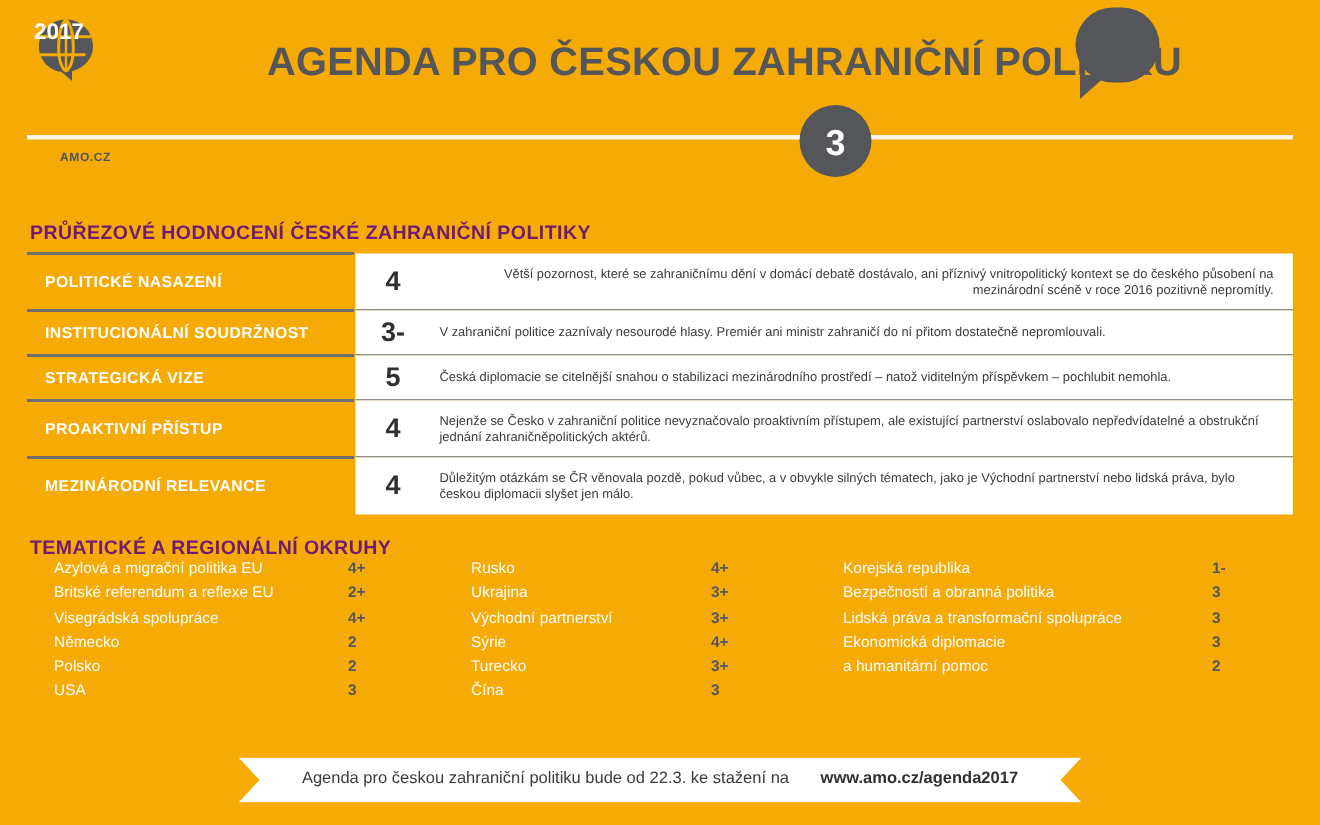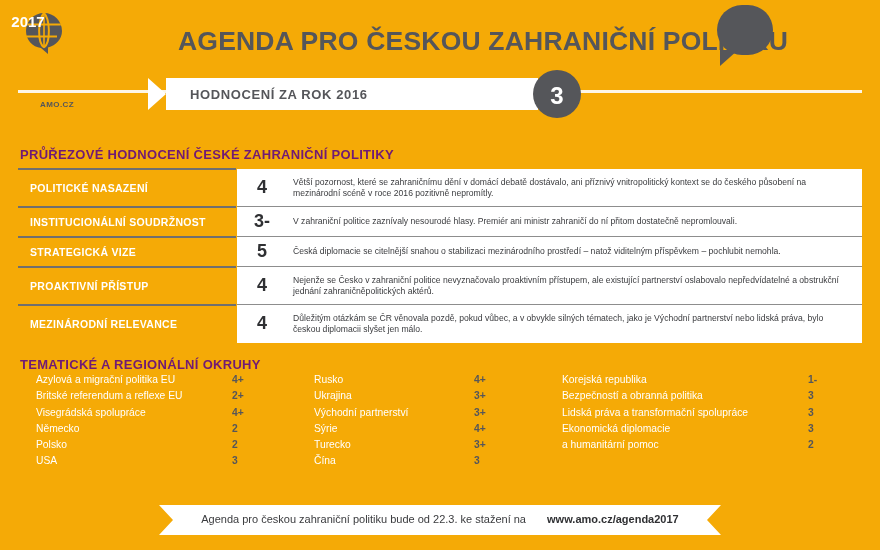--- a/index.html
+++ b/index.html
@@ -70,21 +70,21 @@
     left: 3px; bottom: -11px;
     width: 0; height: 0;
     border-style: solid;
     border-width: 0 0 16px 18px;
     border-color: transparent transparent transparent #55565a;
   }
   .year-label {
     position: absolute;
     left: 0; top: 13px;
     width: 56px;
-    text-align: center;
+    text-align: right;
     font-size: 15px;
     font-weight: bold;
     color: #ffffff;
     z-index: 2;
   }
 
   
   .rule-top {
     position: absolute;
     left: 18px; top: 90px;
@@ -280,36 +280,31 @@
       </svg>
       <div class="logo-text">AMO.CZ</div>
     </div>
     <div class="main-title">AGENDA PRO ČESKOU ZAHRANIČNÍ POLITIKU</div>
     <div class="year-bubble"></div>
     <div class="year-label">2017</div>
   </div>
 
   <div class="rule-top"></div>
 
-  <div class="banner-wrap">
-    <div class="banner-arrow"></div>
-    <div class="banner-white"></div>
-    <div class="banner-text">HODNOCENÍ ZA ROK 2016</div>
-  </div>
   <div class="banner-circle"></div>
   <div class="banner-circle-num">3</div>
 
   <div class="section-heading" id="heading-cross">PRŮŘEZOVÉ HODNOCENÍ ČESKÉ ZAHRANIČNÍ POLITIKY</div>
   <div class="table-toprule"></div>
   <div class="table" id="cross-table">
       <div class="row" style="top: 0px; height: 38px;">
         <div class="row-label" style="top: 13px;">POLITICKÉ NASAZENÍ</div>
         <div class="grade-cell" style="top: 0px; height: 38px;">
           <div class="grade-num" style="top: 8px;">4</div>
-          <div class="grade-desc" style="top: 7.5px;">Větší pozornost, které se zahraničnímu dění v domácí debatě dostávalo, ani příznivý vnitropolitický kontext se do českého působení na mezinárodní scéně v roce 2016 pozitivně nepromítly.</div>
+          <div class="grade-desc" style="top: 7.5px; text-align: right;">Větší pozornost, které se zahraničnímu dění v domácí debatě dostávalo, ani příznivý vnitropolitický kontext se do českého působení na mezinárodní scéně v roce 2016 pozitivně nepromítly.</div>
         </div>
       </div>
       <div class="row-sep" style="top: 37px;"></div>
       <div class="grade-cell-sep" style="top: 37px;"></div>
       <div class="row" style="top: 38px; height: 30px;">
         <div class="row-label" style="top: 9px;">INSTITUCIONÁLNÍ SOUDRŽNOST</div>
         <div class="grade-cell" style="top: 0px; height: 30px;">
           <div class="grade-num" style="top: 4px;">3-</div>
           <div class="grade-desc" style="top: 9.25px;">V zahraniční politice zaznívaly nesourodé hlasy. Premiér ani ministr zahraničí do ní přitom dostatečně nepromlouvali.</div>
         </div>

